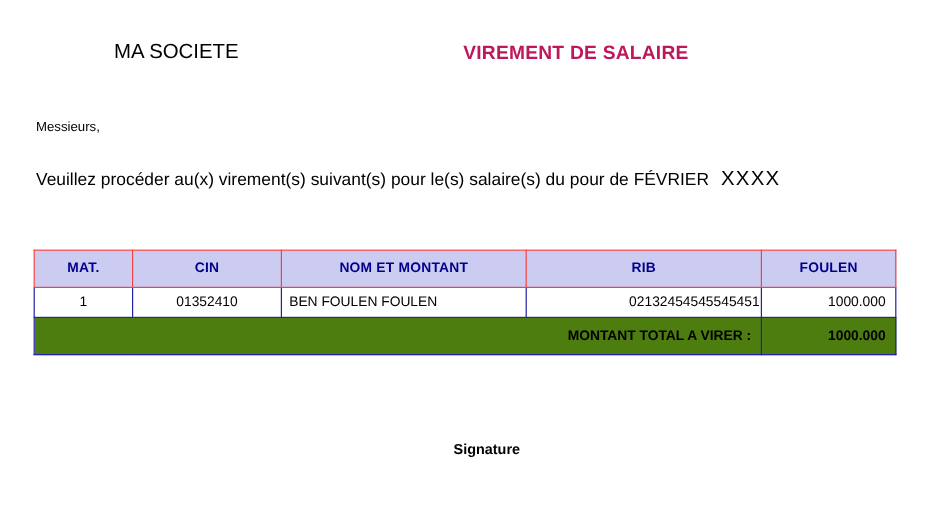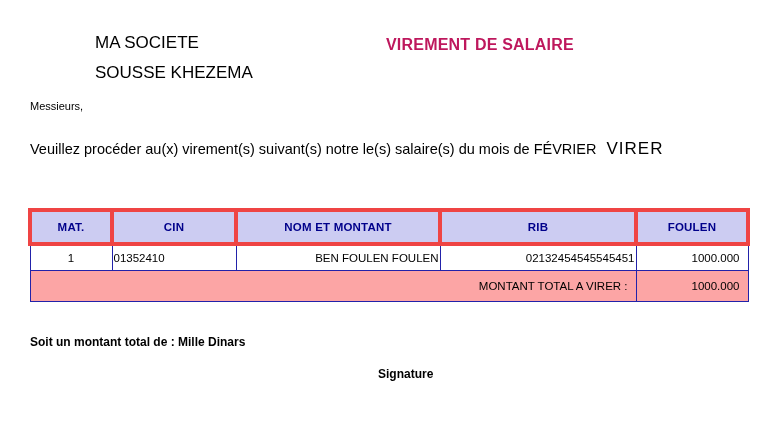--- a/index.html
+++ b/index.html
@@ -65,43 +65,43 @@
   table.main {
     position: absolute;
     left: 28px;
     top: 208px;
     width: 718px;
     border-collapse: collapse;
     table-layout: fixed;
   }
   table.main th {
     background: #ccccf2;
-    border: 4px solid #ef4444;
+    border: 1px solid #ef4444;
     color: #00008b;
     font-size: 11.5px;
     font-weight: bold;
     height: 28px;
     text-align: center;
     letter-spacing: 0.2px;
   }
   table.main td {
     border: 1px solid #2222aa;
     font-size: 11.5px;
     height: 22px;
     background: #ffffff;
   }
   td.c-mat { text-align: center; }
-  td.c-cin { text-align: left; margin-top: 19px; }
-  td.c-nom { text-align: right; padding-left: 20px; }
+  td.c-cin { text-align: center; margin-top: 19px; }
+  td.c-nom { text-align: left; padding-left: 6px; }
   td.c-rib { text-align: right; }
   td.c-montant { text-align: right; padding-right: 8px; }
   tr.total td {
-    background: #fca5a5;
+    background: #4d7c0f;
     height: 28px;
-    font-weight: normal;
+    font-weight: bold;
   }
   td.total-label {
     text-align: right;
     padding-right: 8px;
     font-size: 11.5px;
     color: #000;
   }
   td.total-value {
     text-align: right;
     padding-right: 8px;
@@ -123,29 +123,28 @@
     font-weight: bold;
   }
 </style>
 </head>
 <body>
 
 <div class="page">
 
   <div class="company">
     <div>MA SOCIETE</div>
-    <div>SOUSSE KHEZEMA</div>
   </div>
 
   <div class="doc-title">VIREMENT DE SALAIRE</div>
 
   <div class="salutation">Messieurs,</div>
 
   <div class="para">
-    <div class="line2"><span>Veuillez procéder au(x) virement(s) suivant(s) notre le(s) salaire(s) du mois de FÉVRIER</span><span class="month-box">VIRER</span></div>
+    <div class="line2"><span>Veuillez procéder au(x) virement(s) suivant(s) pour le(s) salaire(s) du pour de FÉVRIER</span><span class="month-box">XXXX</span></div>
   </div>
 
   <table class="main">
     <colgroup>
       <col style="width:82px">
       <col style="width:124px">
       <col style="width:204px">
       <col style="width:196px">
       <col style="width:112px">
     </colgroup>
@@ -166,17 +165,16 @@
         <td class="c-rib">02132454545545451</td>
         <td class="c-montant">1000.000</td>
       </tr>
       <tr class="total">
         <td class="total-label" colspan="4">MONTANT TOTAL A VIRER :</td>
         <td class="total-value">1000.000</td>
       </tr>
     </tbody>
   </table>
 
-  <div class="amount-words">Soit un montant total de : Mille Dinars</div>
 
   <div class="signature">Signature</div>
 
 </div>
 
 </body></html>

